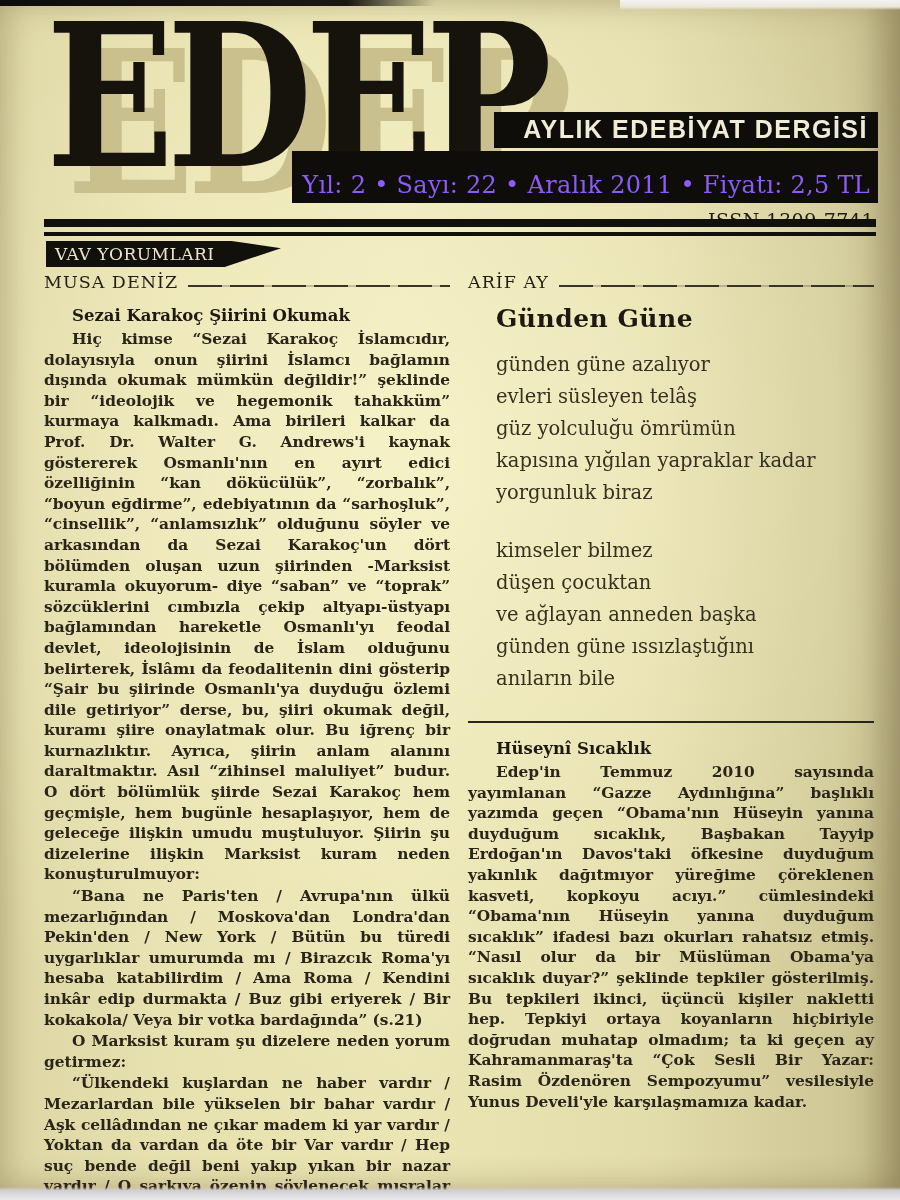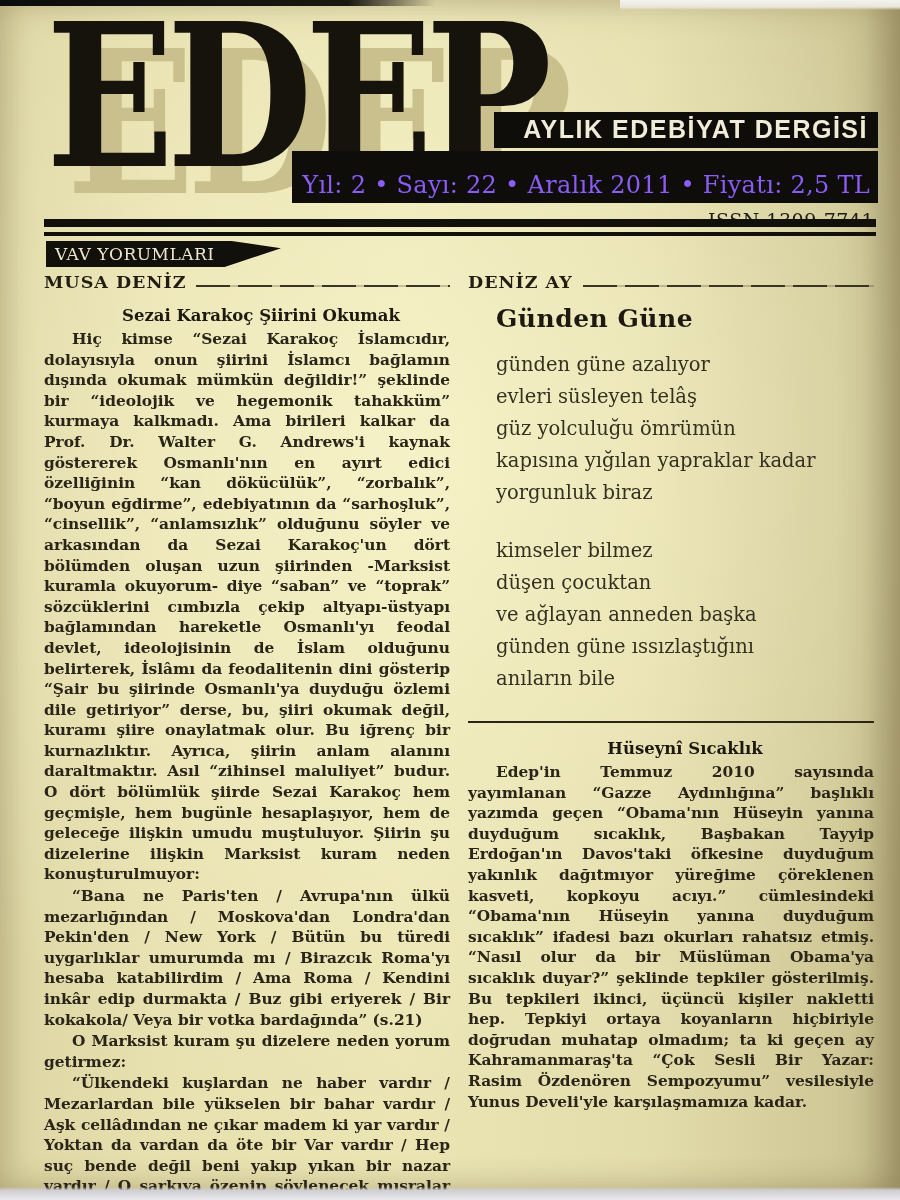--- a/index.html
+++ b/index.html
@@ -51,25 +51,25 @@
     position:absolute;left:46px;top:241px;width:235px;height:26px;
     background:#12100b;color:#ece5cc;
     clip-path:polygon(0 0,79% 0,100% 28%,76% 100%,0 100%);
     font-size:17px;font-weight:500;letter-spacing:.5px;
     line-height:26px;padding-left:9px;box-sizing:border-box;white-space:nowrap;
   }
 
   .columns{display:flex;gap:18px;padding:0 26px 0 44px;}
   .col{flex:1;min-width:0;}
 
-  .colhead{display:flex;align-items:flex-end;gap:10px;margin:2px 0 10px 0;font-weight:bold;}
+  .colhead{display:flex;align-items:flex-end;gap:10px;margin:2px 0 10px 0;}
   .colhead .name{font-size:17.5px;letter-spacing:1px;white-space:nowrap;color:#221d12;}
   .colhead .line{flex:1;height:2px;margin-bottom:5px;background:repeating-linear-gradient(90deg,#3a3425 0 34px,rgba(58,52,37,.25) 34px 42px);}
 
-  .art-title{font-weight:bold;font-size:16.5px;margin:14px 0 4px 28px;color:#1d1910;text-align:center;}
+  .art-title{font-weight:bold;font-size:16.5px;margin:14px 0 4px 28px;color:#1d1910;}
   p.body{
     font-size:15.4px;line-height:20.6px;text-align:justify;margin:0;
     text-indent:28px;color:#2b2519;font-weight:bold;
   }
   p.body + p.body{margin-top:1px;}
 
   .poem-title{font-weight:bold;font-size:25px;margin:12px 0 16px 28px;letter-spacing:.5px;color:#1d1910;}
   .stanza{font-size:19.5px;line-height:32px;margin:0 0 26px 28px;white-space:pre-line;color:#35301f;}
   .col-divider{height:2px;background:#2b2519;margin:4px 0 16px 0;}
 </style>
@@ -103,21 +103,21 @@
       <div class="art-title">Sezai Karakoç Şiirini Okumak</div>
       <p class="body">Hiç kimse “Sezai Karakoç İslamcıdır, dolayısıyla onun şiirini İslamcı bağlamın dışında okumak mümkün değildir!” şeklinde bir “ideolojik ve hegemonik tahakküm” kurmaya kalkmadı. Ama birileri kalkar da Prof. Dr. Walter G. Andrews'i kaynak göstererek Osmanlı'nın en ayırt edici özelliğinin “kan dökücülük”, “zorbalık”, “boyun eğdirme”, edebiyatının da “sarhoşluk”, “cinsellik”, “anlamsızlık” olduğunu söyler ve arkasından da Sezai Karakoç'un dört bölümden oluşan uzun şiirinden -Marksist kuramla okuyorum- diye “saban” ve “toprak” sözcüklerini cımbızla çekip altyapı-üstyapı bağlamından hareketle Osmanlı'yı feodal devlet, ideolojisinin de İslam olduğunu belirterek, İslâmı da feodalitenin dini gösterip “Şair bu şiirinde Osmanlı'ya duyduğu özlemi dile getiriyor” derse, bu, şiiri okumak değil, kuramı şiire onaylatmak olur. Bu iğrenç bir kurnazlıktır. Ayrıca, şiirin anlam alanını daraltmaktır. Asıl “zihinsel maluliyet” budur. O dört bölümlük şiirde Sezai Karakoç hem geçmişle, hem bugünle hesaplaşıyor, hem de geleceğe ilişkin umudu muştuluyor. Şiirin şu dizelerine ilişkin Marksist kuram neden konuşturulmuyor:</p>
       <p class="body">“Bana ne Paris'ten / Avrupa'nın ülkü mezarlığından / Moskova'dan Londra'dan Pekin'den / New York / Bütün bu türedi uygarlıklar umurumda mı / Birazcık Roma'yı hesaba katabilirdim / Ama Roma / Kendini inkâr edip durmakta / Buz gibi eriyerek / Bir kokakola/ Veya bir votka bardağında” (s.21)</p>
       <p class="body">O Marksist kuram şu dizelere neden yorum getirmez:</p>
       <p class="body">“Ülkendeki kuşlardan ne haber vardır / Mezarlardan bile yükselen bir bahar vardır / Aşk cellâdından ne çıkar madem ki yar vardır / Yoktan da vardan da öte bir Var vardır / Hep suç bende değil beni yakıp yıkan bir nazar vardır / O şarkıya özenip söylenecek mısralar vardır / Sakın kader deme kaderin üstünde bir kader vardır / Ne yapsalar boş göklerden gelen bir karar vardır / Gün batsa ne olur geceyi onaran bir mimar vardır / Yanmışsam külümden yapılan bir hisar vardır / Yenilgi yenilgi büyüyen bir zafer vardır / Sırların sırrına ermek için sende anahtar vardır / Göğsünde sürgününü geri çağıran bir damar vardır / Senden umut kesmem kalbinde merhamet adlı bir çınar vardır / Sevgili / En sevgili / Ey sevgili” (Zamana Adanmış Sözler, s. 29).</p>
 
     </div>
 
     <div class="col">
       <div class="colhead">
-        <span class="name">DENİZ AY</span>
+        <span class="name">ARİF AY</span>
         <span class="line"></span>
       </div>
       <div class="poem-title">Günden Güne</div>
       <div class="stanza">günden güne azalıyor
 evleri süsleyen telâş
 güz yolculuğu ömrümün
 kapısına yığılan yapraklar kadar
 yorgunluk biraz</div>
       <div class="stanza">kimseler bilmez
 düşen çocuktan

